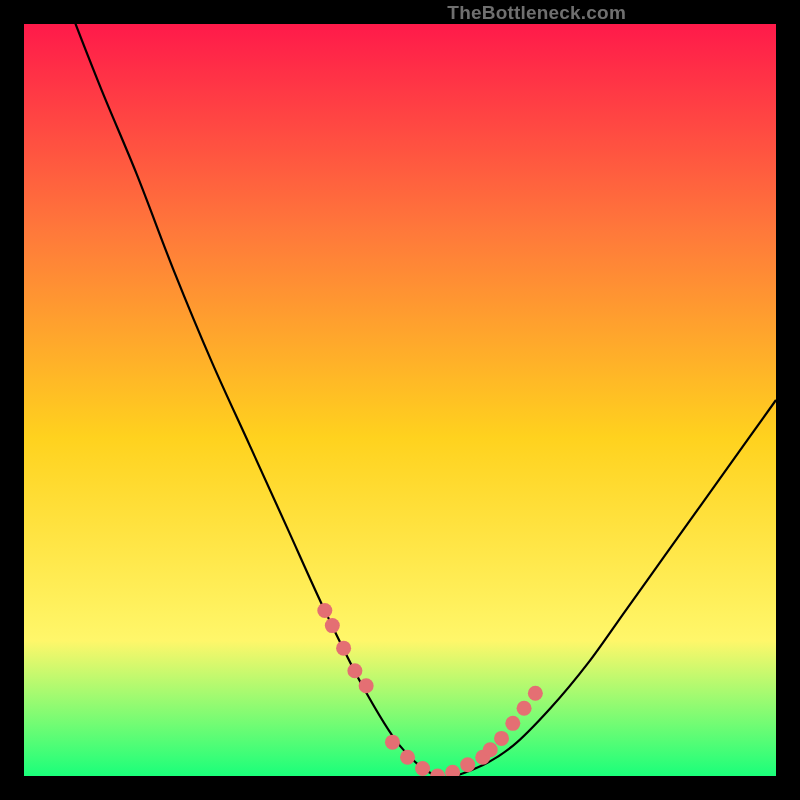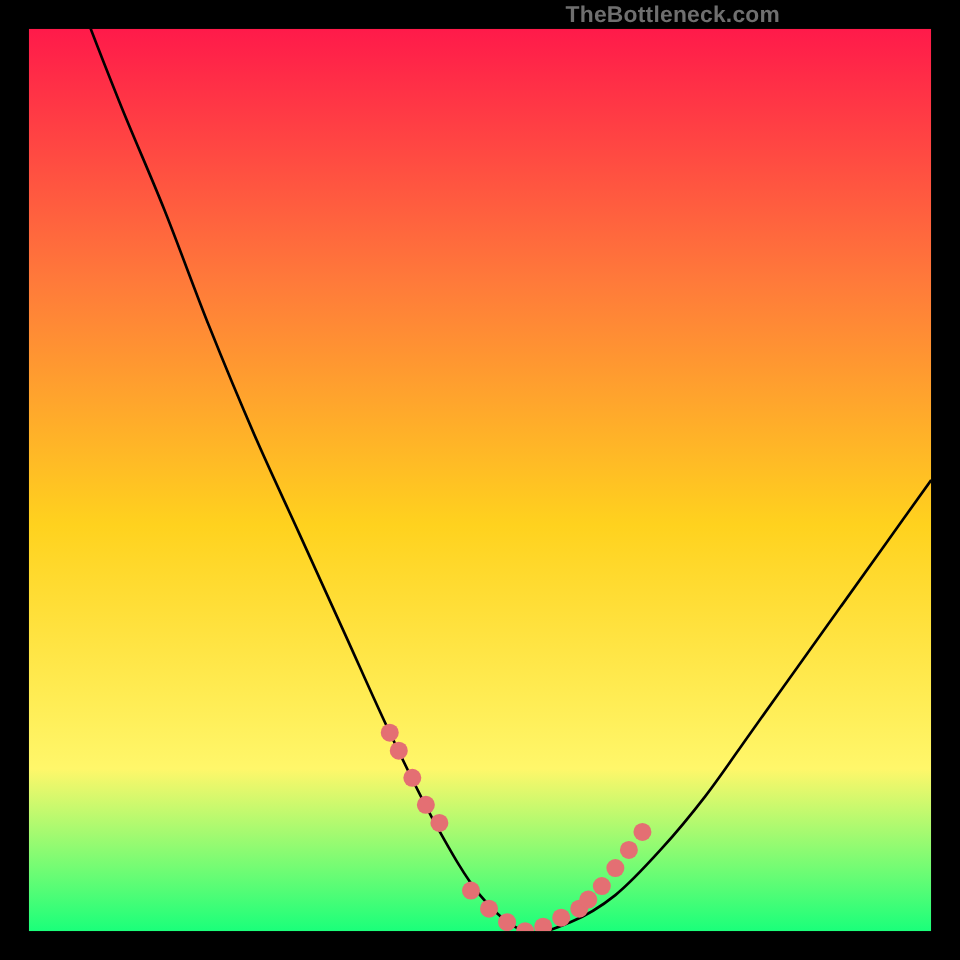--- a/index.html
+++ b/index.html
@@ -11,21 +11,20 @@
     overflow: hidden;
     font-family: Arial, Helvetica, sans-serif;
   }
   .frame {
     position: absolute;
     left: 0;
     top: 0;
     width: 636px;
     height: 800px;
     background: #000;
-    padding-left: 24px;
   }
   .plot-wrap {
     position: absolute;
     left: 24px;
     top: 24px;
     width: 752px;
     height: 752px;
   }
   .plot {
     width: 100%;

